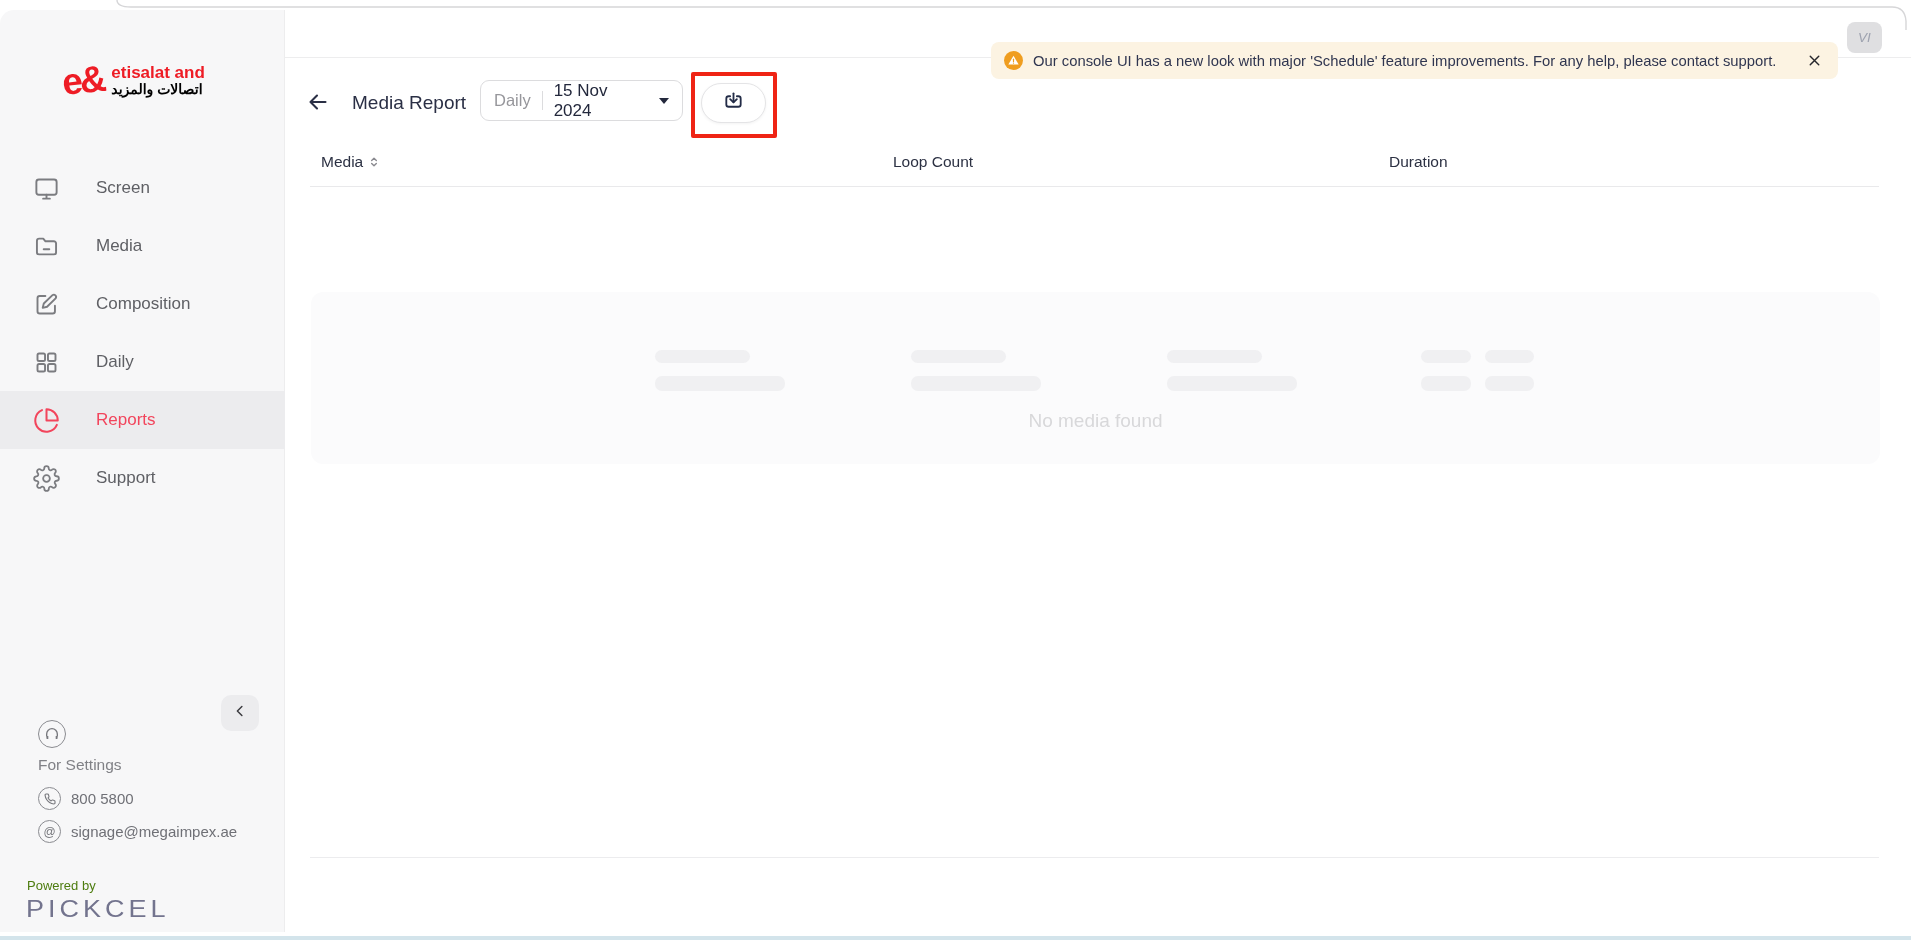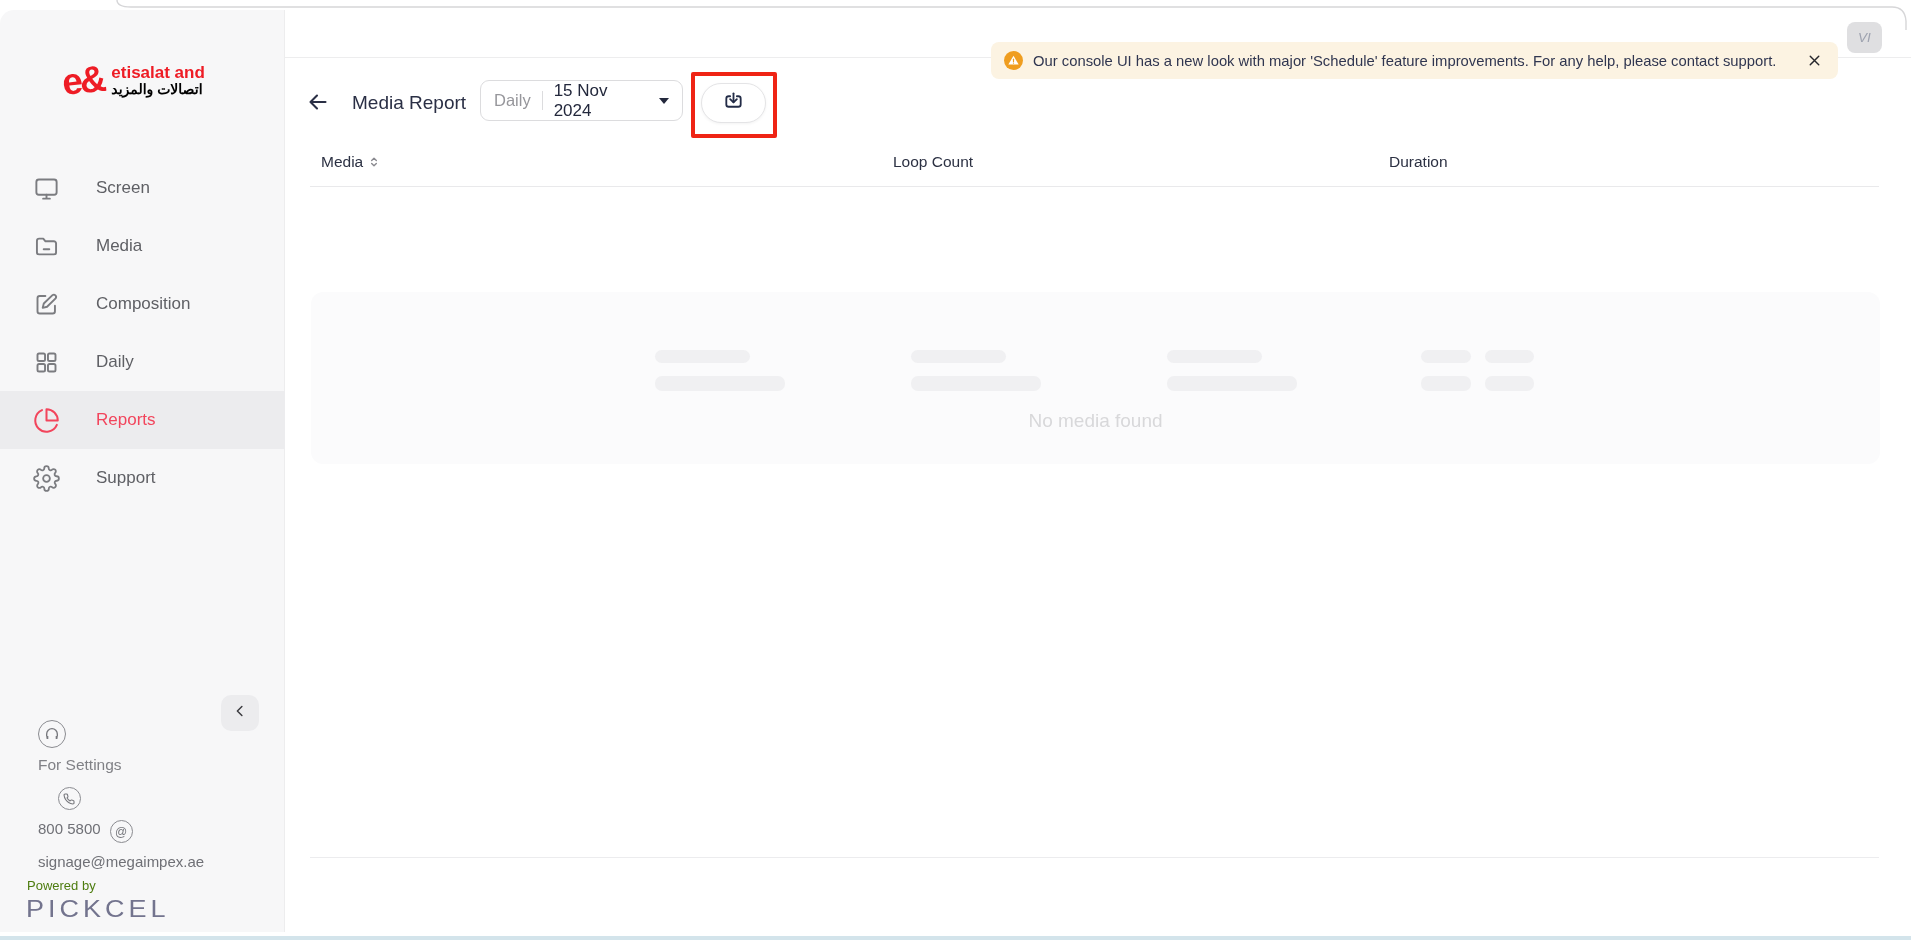--- a/index.html
+++ b/index.html
@@ -46,21 +46,21 @@
   }
   #collapse-btn svg { width:18px; height:18px; }
 
   .circle-ic {
     border:1.4px solid #8a8b90; border-radius:50%;
     display:flex; align-items:center; justify-content:center; color:#77787d;
   }
   #support-headset { left:38px; top:710px; width:28px; height:28px; }
   #support-headset svg { width:16px; height:16px; }
   #support-title { left:38px; top:746px; font-size:15.5px; color:#808186; }
-  .support-row { left:38px; display:flex; align-items:center; gap:10px; color:#6f7076; font-size:15px;flex-direction:column; }
+  .support-row { left:38px; display:flex; align-items:center; gap:10px; color:#6f7076; font-size:15px; }
   #support-phone { top:777px; }
   #support-email { top:810px; }
   .support-row .circle-ic { width:23px; height:23px; }
   .support-row .circle-ic svg { width:12px; height:12px; }
   .at-glyph { font-size:12px; color:#77787d; line-height:1; }
 
   #powered-label { left:27px; top:868px; font-size:13px; color:#4d7c0f; }
   #powered-brand {
     left:26px; top:884px; font-size:27px; color:#73748e; letter-spacing:4px;
     font-weight:500; transform:scaleY(0.92);

